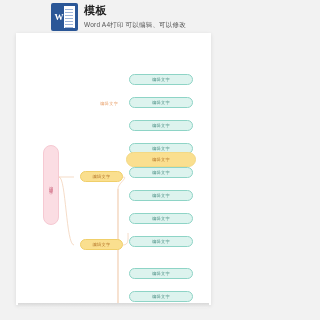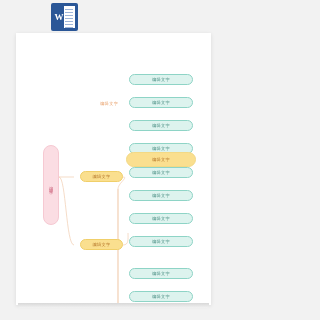--- a/index.html
+++ b/index.html
@@ -111,20 +111,24 @@
       <div class="lines">
         <i></i>
           <i></i>
           <i></i>
           <i></i>
           <i></i>
           <i></i>
           <i></i>
       </div>
     </div>
+    <div class="hd-text">
+      <div class="hd-title">模板</div>
+      <div class="hd-sub">Word A4打印 可以编辑、可以修改</div>
+    </div>
   </div>
 </div>
 
 <div class="page-sheet">
   <div class="canvas">
 
     <svg class="links" viewBox="0 0 195 272" preserveAspectRatio="none">
 
       <path d="M43,144 H58" stroke="#f0cdb0" stroke-width="0.7" fill="none"></path>
       <path d="M43,144 C50,144 50,212 58,212" stroke="#f0cdb0" stroke-width="0.7" fill="none"></path>

